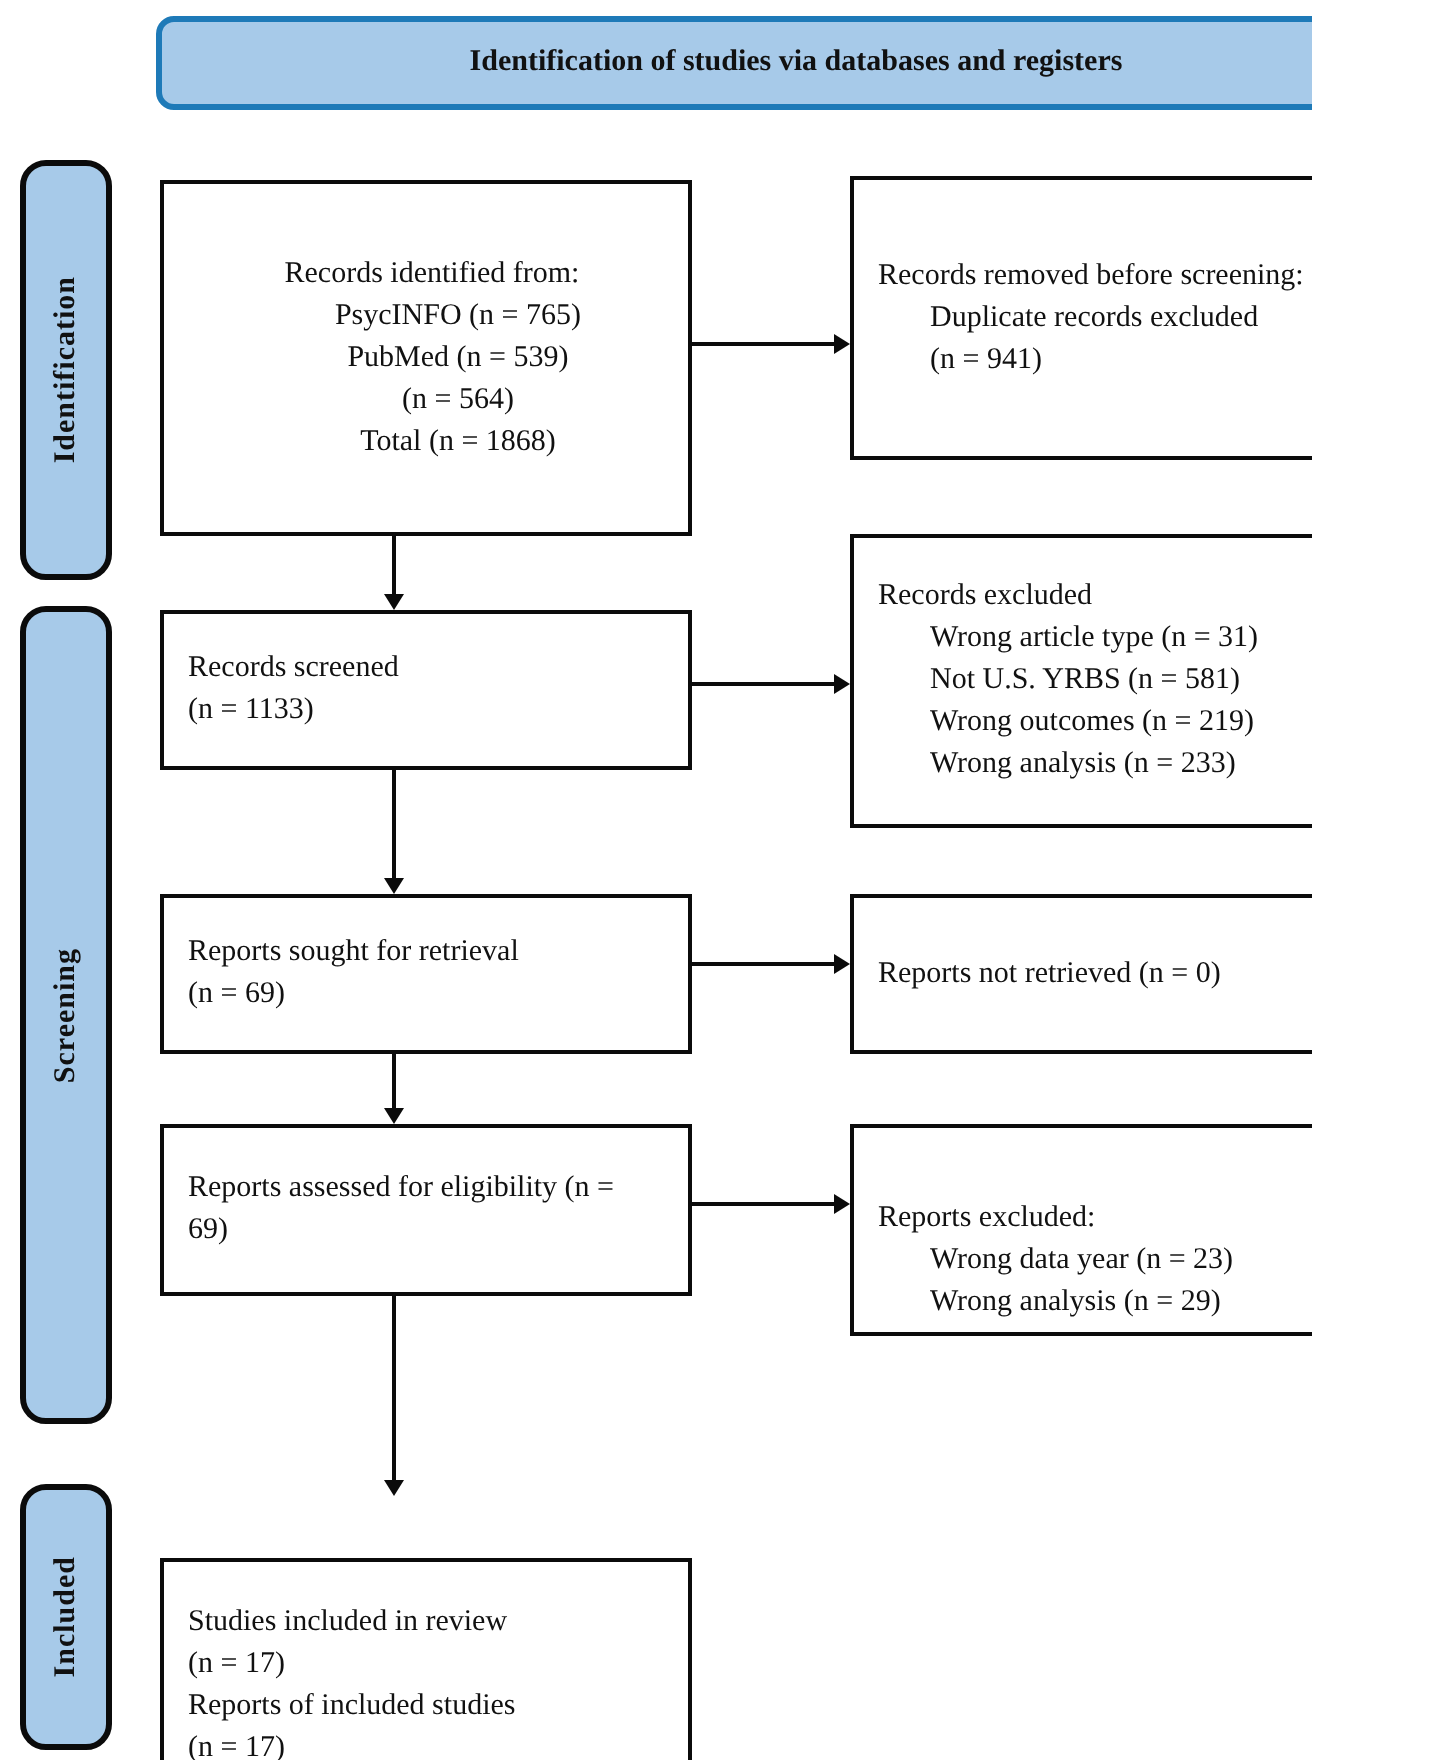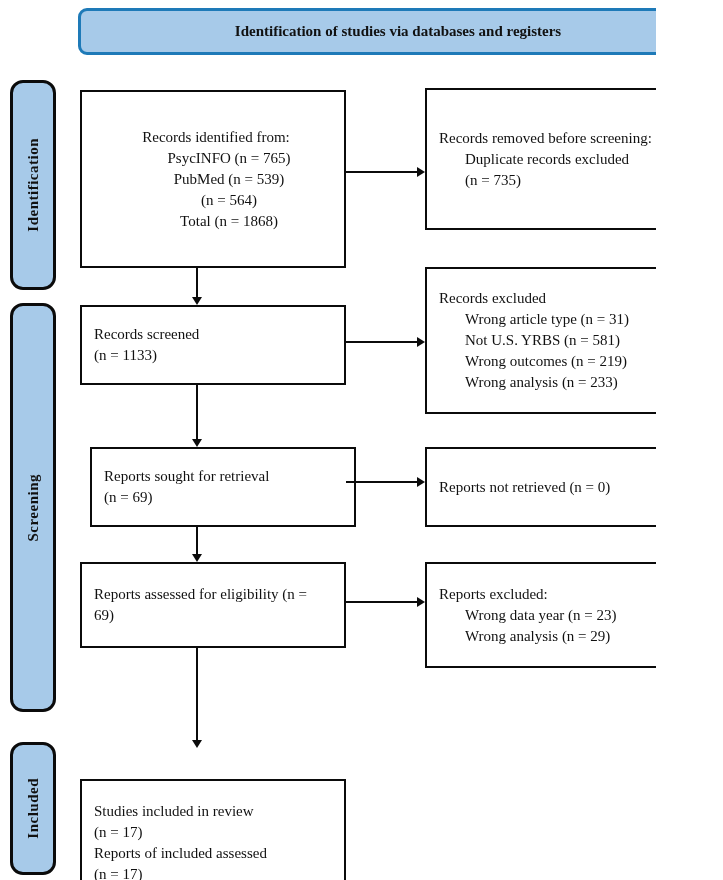--- a/index.html
+++ b/index.html
@@ -37,24 +37,24 @@
     box-sizing:border-box;display:flex;flex-direction:column;
     justify-content:center;padding:4px 6px 4px 12px;
     font-size:15px;line-height:21px;
   }
   .fbox .indent{padding-left:26px;}
   .em{}
   #box-records-identified{left:80px;top:90px;width:266px;height:178px;text-align:center;}
   #box-records-removed  {left:425px;top:88px;width:291px;height:142px;}
   #box-records-screened {left:80px;top:305px;width:266px;height:80px;}
   #box-records-excluded {left:425px;top:267px;width:291px;height:147px;justify-content:center;}
-  #box-reports-sought   {left:80px;top:447px;width:266px;height:80px;margin-left:10px;}
+  #box-reports-sought   {left:80px;top:447px;width:266px;height:80px;}
   #box-reports-not-retrieved{left:425px;top:447px;width:291px;height:80px;}
   #box-reports-assessed {left:80px;top:562px;width:266px;height:86px;}
-  #box-reports-excluded {left:425px;top:562px;width:291px;height:106px;}
+  #box-reports-excluded {left:425px;top:562px;width:291px;height:106px;justify-content:flex-end;}
   #box-studies-included {left:80px;top:779px;width:266px;height:127px;}
   
   .v-arrow{position:absolute;width:2px;background:var(--arrow);}
   .v-arrow::after{
     content:"";position:absolute;bottom:-8px;left:-4px;
     border-left:5px solid transparent;border-right:5px solid transparent;
     border-top:8px solid var(--arrow);
   }
   .h-arrow{position:absolute;height:2px;background:var(--arrow);}
   .h-arrow::after{
@@ -109,28 +109,28 @@
   </div>
 
   <div id="box-reports-assessed" class="fbox">
     <div>Reports assessed for eligibility (n =</div>
     <div>69)</div>
   </div>
 
   <div id="box-studies-included" class="fbox">
     <div>Studies included in review</div>
     <div>(n = 17)</div>
-    <div>Reports of included assessed</div>
+    <div>Reports of included studies</div>
     <div>(n = 17)</div>
   </div>
 
   <div id="box-records-removed" class="fbox">
     <div><span>Records removed </span><span class="em">before screening</span><span>:</span></div>
     <div class="indent">Duplicate records excluded</div>
-    <div class="indent">(n = 735)</div>
+    <div class="indent">(n = 941)</div>
   </div>
 
   <div id="box-records-excluded" class="fbox">
     <div>Records excluded</div>
     <div class="indent">Wrong article type (n = 31)</div>
     <div class="indent">Not U.S. YRBS (n = 581)</div>
     <div class="indent">Wrong outcomes (n = 219)</div>
     <div class="indent">Wrong analysis (n = 233)</div>
   </div>
 

